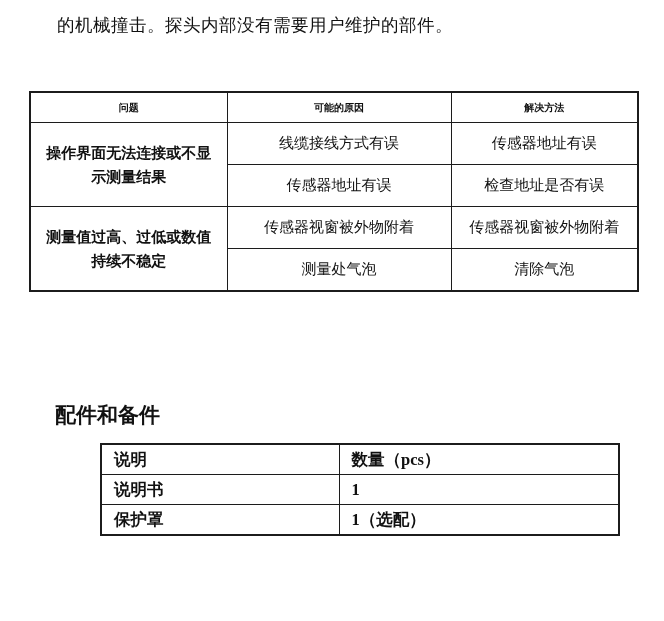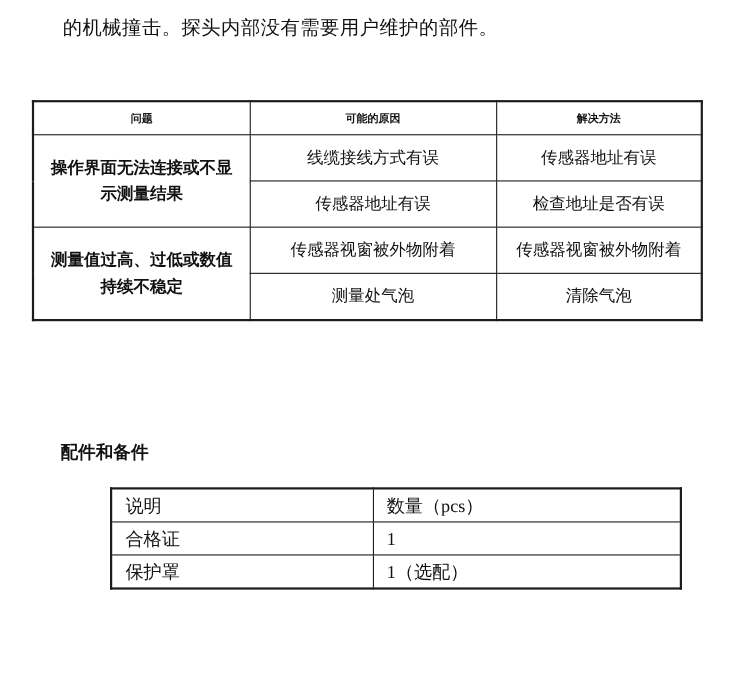--- a/index.html
+++ b/index.html
@@ -70,36 +70,37 @@
     padding: 10px 12px;
     line-height: 1.55;
   }
   
   .accessories-heading {
     position: absolute;
     left: 55px;
     top: 401px;
     font-family: "Liberation Sans", "DejaVu Sans", sans-serif;
     font-weight: bold;
-    font-size: 16px;
+    font-size: 21px;
     margin: 0;
     white-space: nowrap;
   }
   .accessories-table {
     left: 100px;
     top: 443px;
     width: 518px;
     border: 2px solid #1c1c1c;
   }
   .accessories-table td {
     height: 29px;
     font-size: 16.5px;
     text-align: left;
     vertical-align: middle;
     padding: 0 0 0 12px;
+    font-weight: bold;
   }
 </style>
 </head>
 <body>
 
 <div class="page">
 
   <div class="body-text">的机械撞击。探头内部没有需要用户维护的部件。</div>
 
 
@@ -142,21 +143,21 @@
     <colgroup>
       <col style="width:238px">
       <col style="width:280px">
     </colgroup>
     <tbody>
       <tr>
         <td>说明</td>
         <td>数量（pcs）</td>
       </tr>
       <tr>
-        <td>合格证</td>
+        <td>说明书</td>
         <td>1</td>
       </tr>
       <tr>
         <td>保护罩</td>
         <td>1（选配）</td>
       </tr>
     </tbody>
   </table>
 
 </div>

